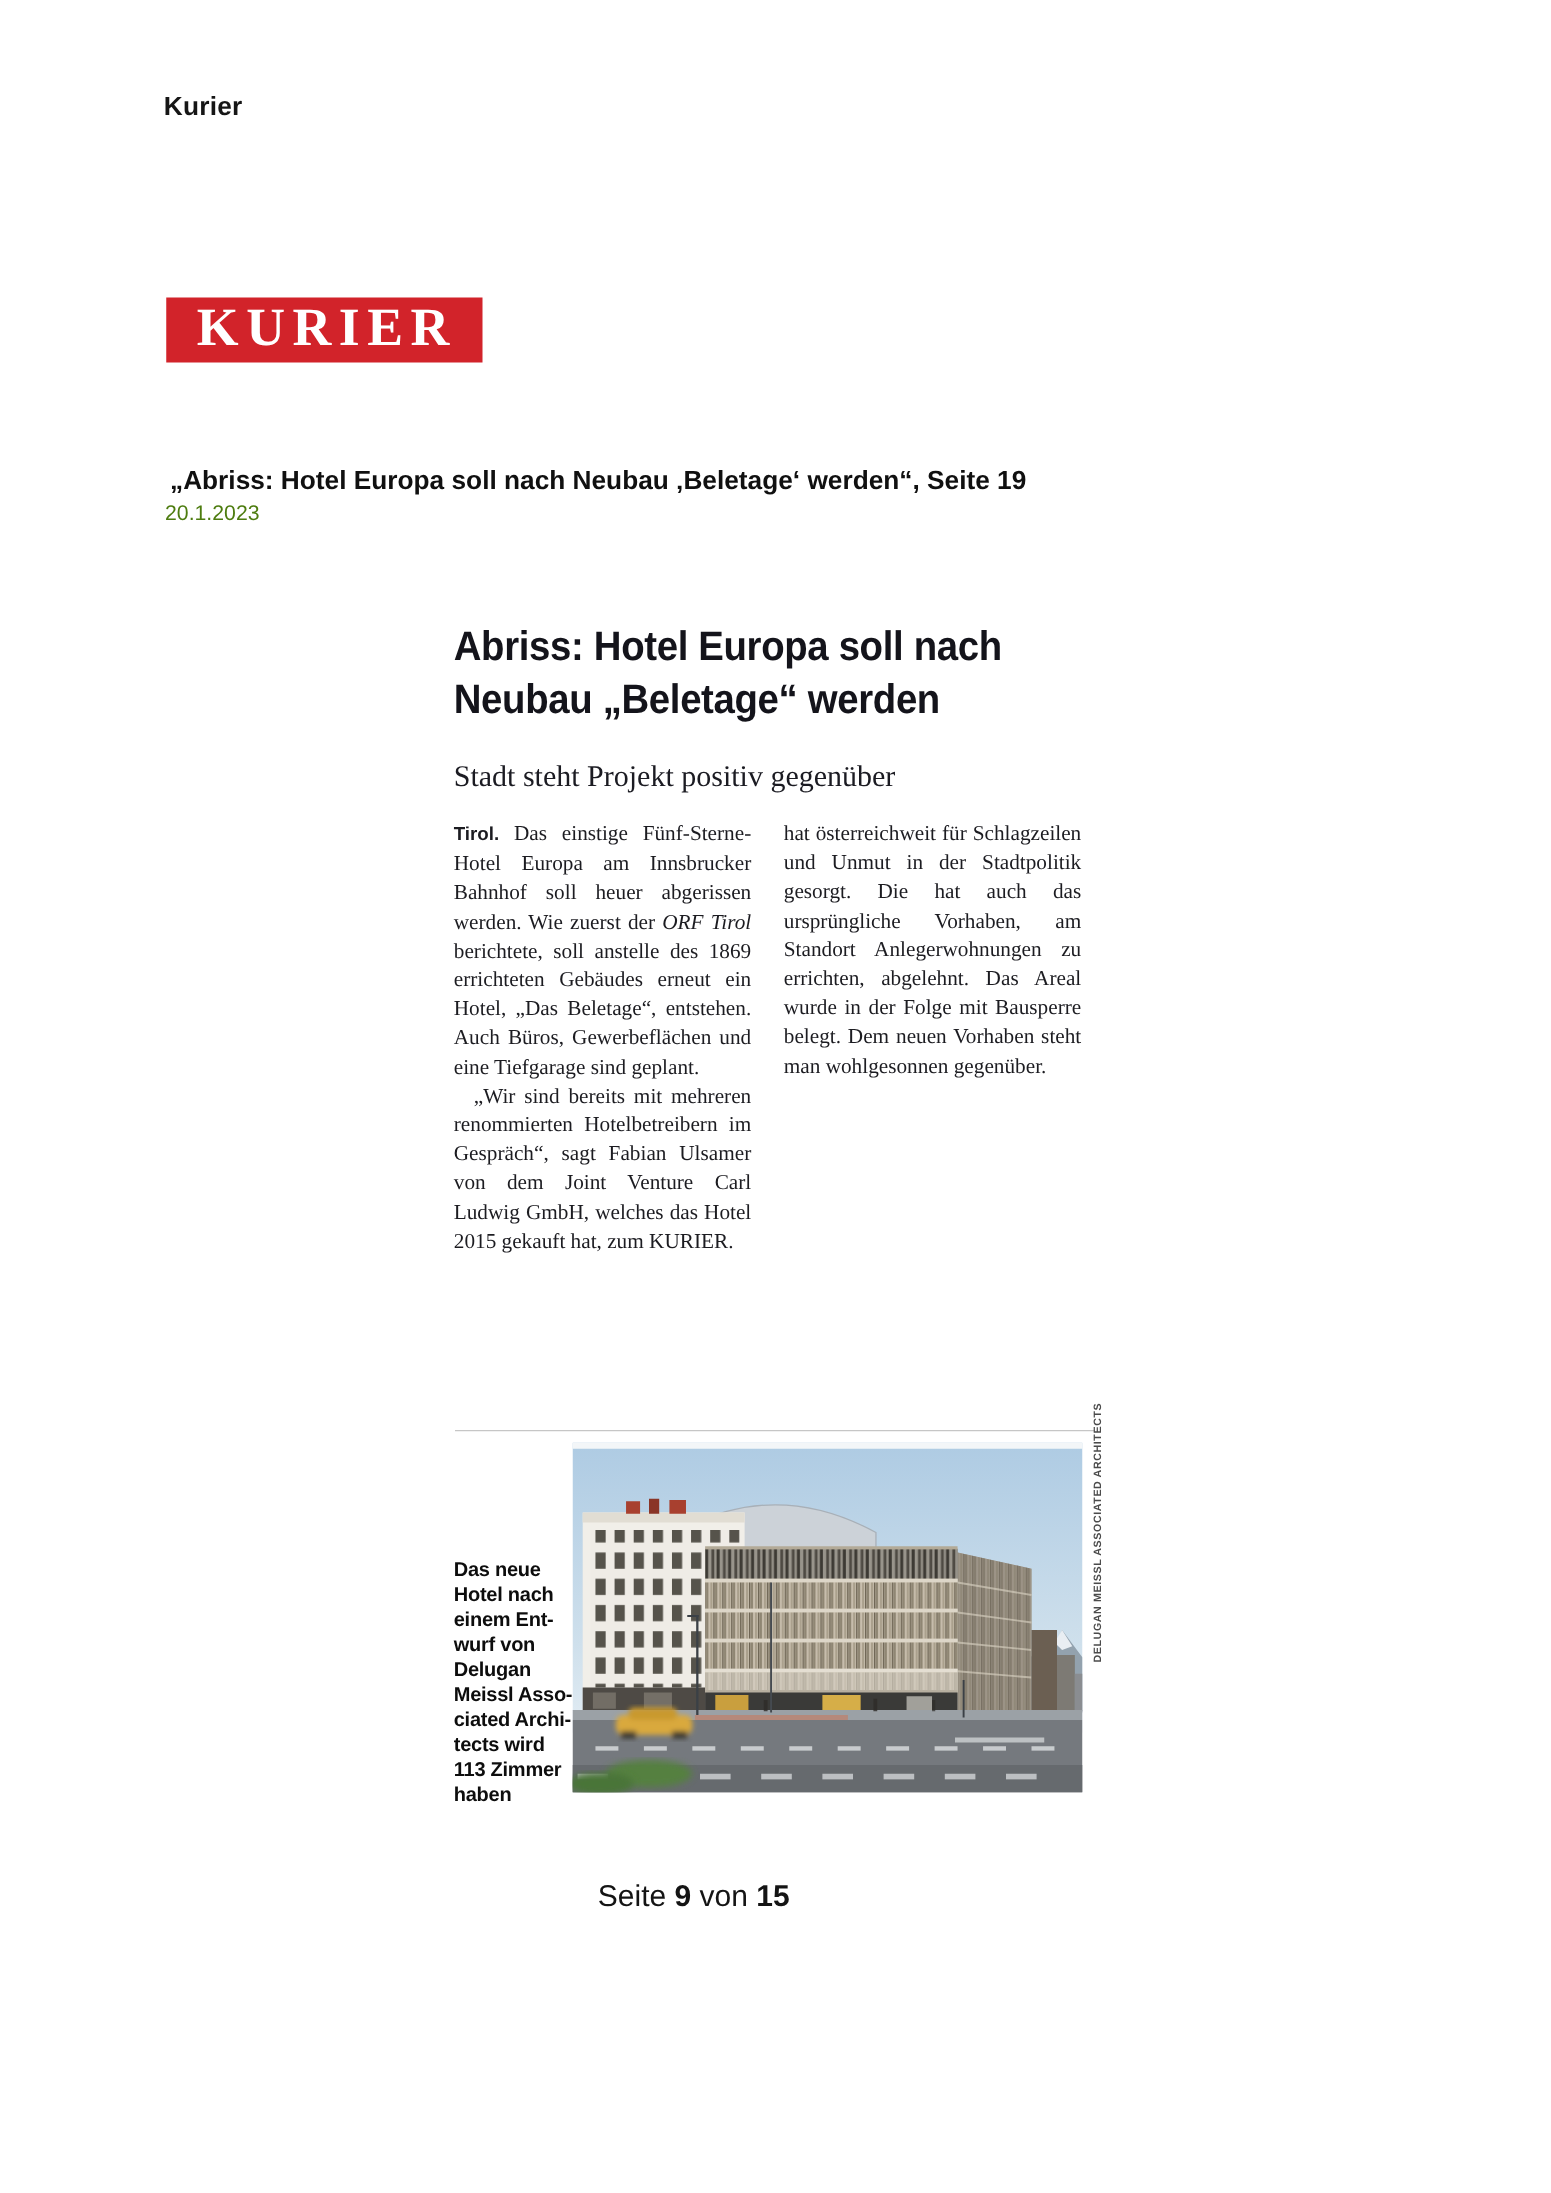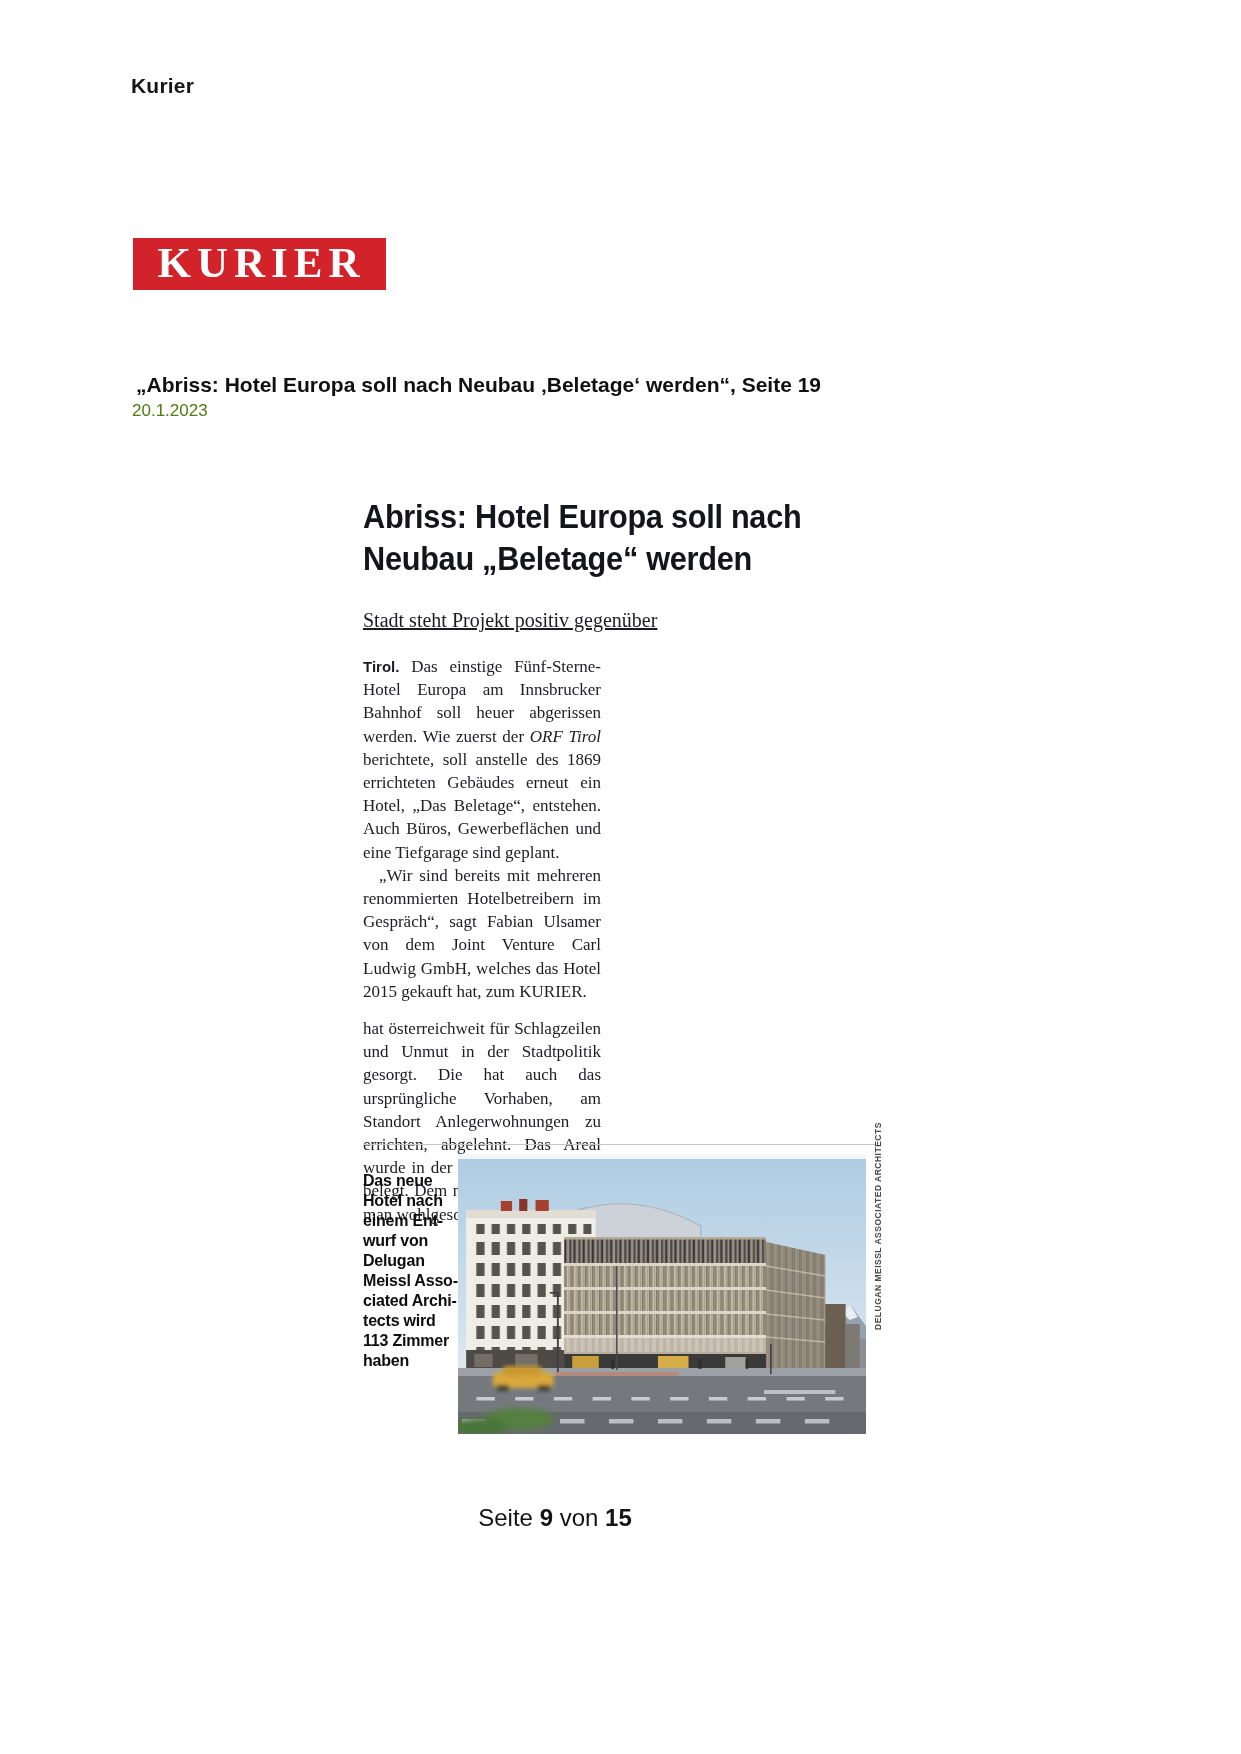--- a/index.html
+++ b/index.html
@@ -8,32 +8,32 @@
     position:relative; width:1241px; height:1578px; background:#fff;
     overflow:hidden; font-family:"Liberation Sans", sans-serif; color:#1a1a1a;
   }
   .kurier-label { position:absolute; left:131px; top:74px; font-size:21px; font-weight:bold; letter-spacing:0.2px; color:#161616; }
   .logo { position:absolute; left:133px; top:238px; width:253px; height:52px; display:flex; align-items:center; justify-content:center; }
   .logo-text { font-family:"Liberation Serif", serif; font-weight:bold; font-size:43px; line-height:1; color:#fff; letter-spacing:6px; text-indent:4px; padding-bottom:4px; white-space:nowrap; }
   .doc-headline { position:absolute; left:136px; top:373px; font-size:21px; font-weight:bold; color:#101010; white-space:nowrap; }
   .doc-date { position:absolute; left:132px; top:401px; font-size:17px; color:#4d7c0f; }
 
   .clip-headline { position:absolute; left:363px; top:496px; font-weight:bold; font-size:33px; line-height:42px; color:#14141b; letter-spacing:-0.3px; transform:scaleX(0.93); transform-origin:left top; white-space:nowrap; }
-  .clip-subhead { position:absolute; left:363px; top:609px; font-family:"Liberation Serif", serif; font-size:20px; color:#1b1b22; white-space:nowrap;text-decoration:underline; }
-
-  .clip-cols { position:absolute; left:363px; top:655px; width:502px; display:flex; gap:14px;flex-direction:column; }
+  .clip-subhead { position:absolute; left:363px; top:609px; font-family:"Liberation Serif", serif; font-size:24px; color:#1b1b22; white-space:nowrap; }
+
+  .clip-cols { position:absolute; left:363px; top:655px; width:502px; display:flex; gap:26px; }
   .col { width:238px; font-family:"Liberation Serif", serif; font-size:17px; line-height:23.2px; text-align:justify; color:#1c1c21; hyphens:auto; }
   .col p { margin:0; }
   .col p.ind { text-indent:16px; }
   .lead { font-family:"Liberation Sans", sans-serif; font-weight:bold; font-size:15px; }
   .it { font-style:italic; }
 
   .photo-rule { position:absolute; left:364px; top:1144px; width:512px; height:1px; background:#c6c6c6; }
 
-  .caption { position:absolute; left:363px; top:1171px; width:104px; font-weight:bold; font-size:16px; line-height:20px; color:#0d0d0d; letter-spacing:-0.2px; }
+  .caption { position:absolute; left:363px; top:1247px; width:104px; font-weight:bold; font-size:16px; line-height:20px; color:#0d0d0d; letter-spacing:-0.2px; }
 
   .photo { position:absolute; left:458px; top:1154px; width:408px; height:280px; }
   .photo svg { display:block; }
 
   .credit { position:absolute; left:873px; top:1158px; height:172px; writing-mode:vertical-rl; transform:rotate(180deg); font-size:8.5px; font-weight:bold; letter-spacing:0.5px; color:#4b4b4b; white-space:nowrap; }
 
   .footer { position:absolute; left:420px; top:1504px; width:270px; text-align:center; font-size:24px; color:#141414; }
   .footer b { font-weight:bold; }
 </style>
 </head>

